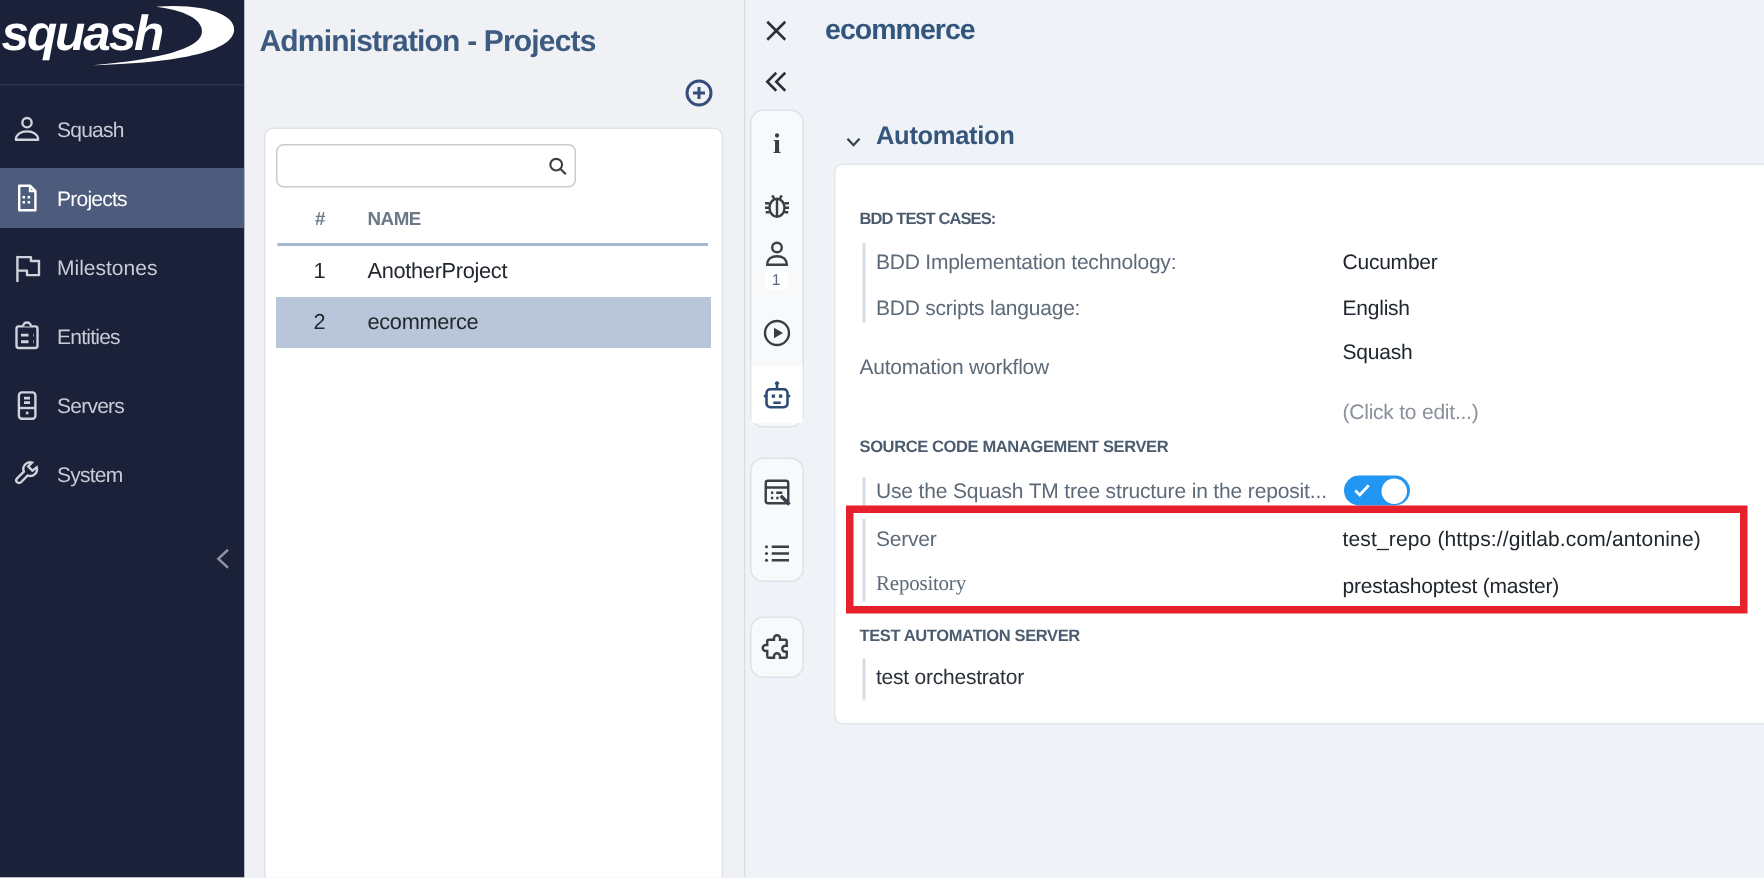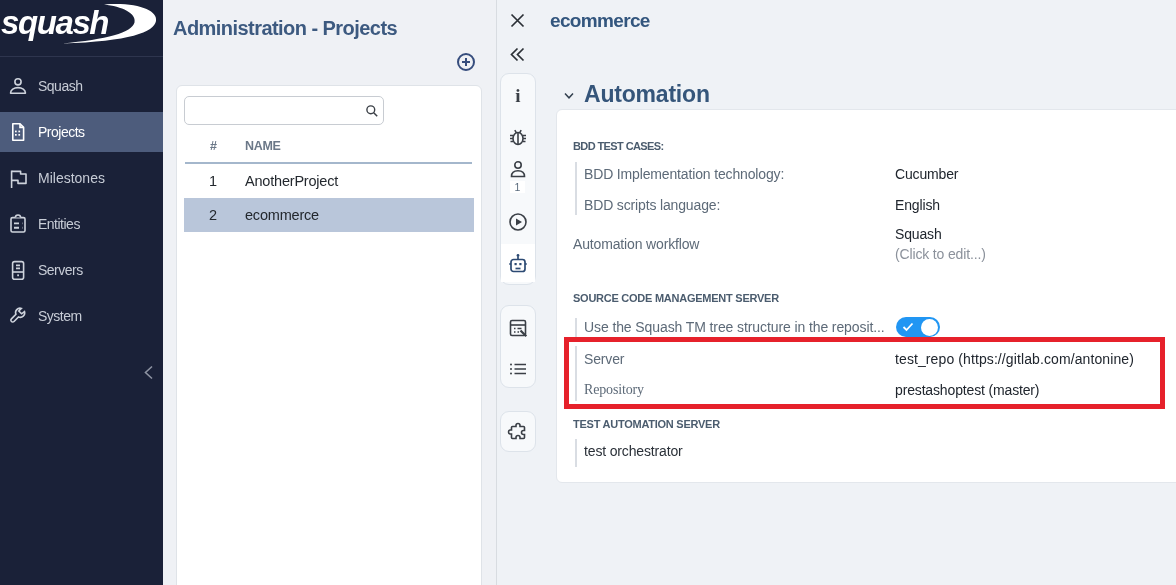--- a/index.html
+++ b/index.html
@@ -34,21 +34,21 @@
 
   
   #right { position:absolute; left:497px; top:0; width:679px; height:585px; background:#eff2f6; }
   #rtitle { position:absolute; left:550px; top:10px; font-size:19px; font-weight:bold; color:#33567e; letter-spacing:-0.65px; }
   .tcard { position:absolute; left:500px; width:36px; background:#f7f9fb; border:1px solid #dde3ea; border-radius:9px; }
   .ticon { position:absolute; left:0; width:34px; text-align:center; }
   .ticon svg { display:block; margin:0 auto; }
   #activecell { position:absolute; left:501px; top:244px; width:34px; height:38px; background:#ffffff; }
 
   
-  #autohead { position:absolute; left:584px; top:81px; font-size:23px; font-weight:bold; color:#35557a; letter-spacing:-0.2px; }
+  #autohead { position:absolute; left:584px; top:81px; font-size:17px; font-weight:bold; color:#35557a; letter-spacing:-0.2px; }
   #autochev { position:absolute; left:564px; top:86px; }
   #rcard { position:absolute; left:556px; top:109px; width:640px; height:374px; background:#ffffff; border:1px solid #e3e7ec; border-radius:6px; }
   .cap { position:absolute; left:16px; font-size:11px; font-weight:bold; color:#4b5c6e; letter-spacing:-0.25px; }
   .rlbl { position:absolute; left:27px; font-size:14px; color:#5d6a78; letter-spacing:-0.15px; }
   .rlbl0 { position:absolute; left:16px; font-size:14px; color:#5d6a78; letter-spacing:-0.15px; }
   .rval { position:absolute; left:338px; font-size:14px; color:#20262e; letter-spacing:-0.15px; }
   .vbar { position:absolute; left:18px; width:2px; background:#d9dde3; }
   #toggle { position:absolute; left:339px; top:207px; width:44px; height:20px; background:#2196f3; border-radius:10px; }
   #knob { position:absolute; right:2px; top:1.5px; width:17px; height:17px; background:#fff; border-radius:50%; }
   #redbox { position:absolute; left:564px; top:337px; width:601px; height:72px; border:5px solid #e6212b; z-index:10; }
@@ -223,21 +223,21 @@
 
 <div id="rcard">
   <div class="cap" style="top:30px; letter-spacing:-0.6px;">BDD TEST CASES:</div>
   <div class="vbar" style="top:52px; height:53px;"></div>
   <div class="rlbl" style="top:56px;">BDD Implementation technology:</div>
   <div class="rval" style="top:56px;">Cucumber</div>
   <div class="rlbl" style="top:87px;">BDD scripts language:</div>
   <div class="rval" style="top:87px;">English</div>
   <div class="rlbl0" style="top:104px;margin-top:22px;">Automation workflow</div>
   <div class="rval" style="top:116px;">Squash</div>
-  <div class="rval" style="top:136px; color:#8b919b;">(Click to edit...)</div>
+  <div class="rval" style="top:156px; color:#8b919b;">(Click to edit...)</div>
   <div class="cap" style="top:182px;">SOURCE CODE MANAGEMENT SERVER</div>
   <div class="vbar" style="top:208px; height:20px;"></div>
   <div class="rlbl" style="top:209px; letter-spacing:-0.1px;">Use the Squash TM tree structure in the reposit...</div>
   <div id="toggle">
     <svg width="12" height="10" viewBox="0 0 12 10" style="position:absolute;left:6px;top:5px;">
         <path d="M1.5 5 L4.5 8 L10.5 1.5" stroke="#fff" stroke-width="1.8" fill="none"></path>
       </svg>
     <div id="knob"></div>
   </div>
   <div class="vbar" style="top:236px; height:55px;"></div>

